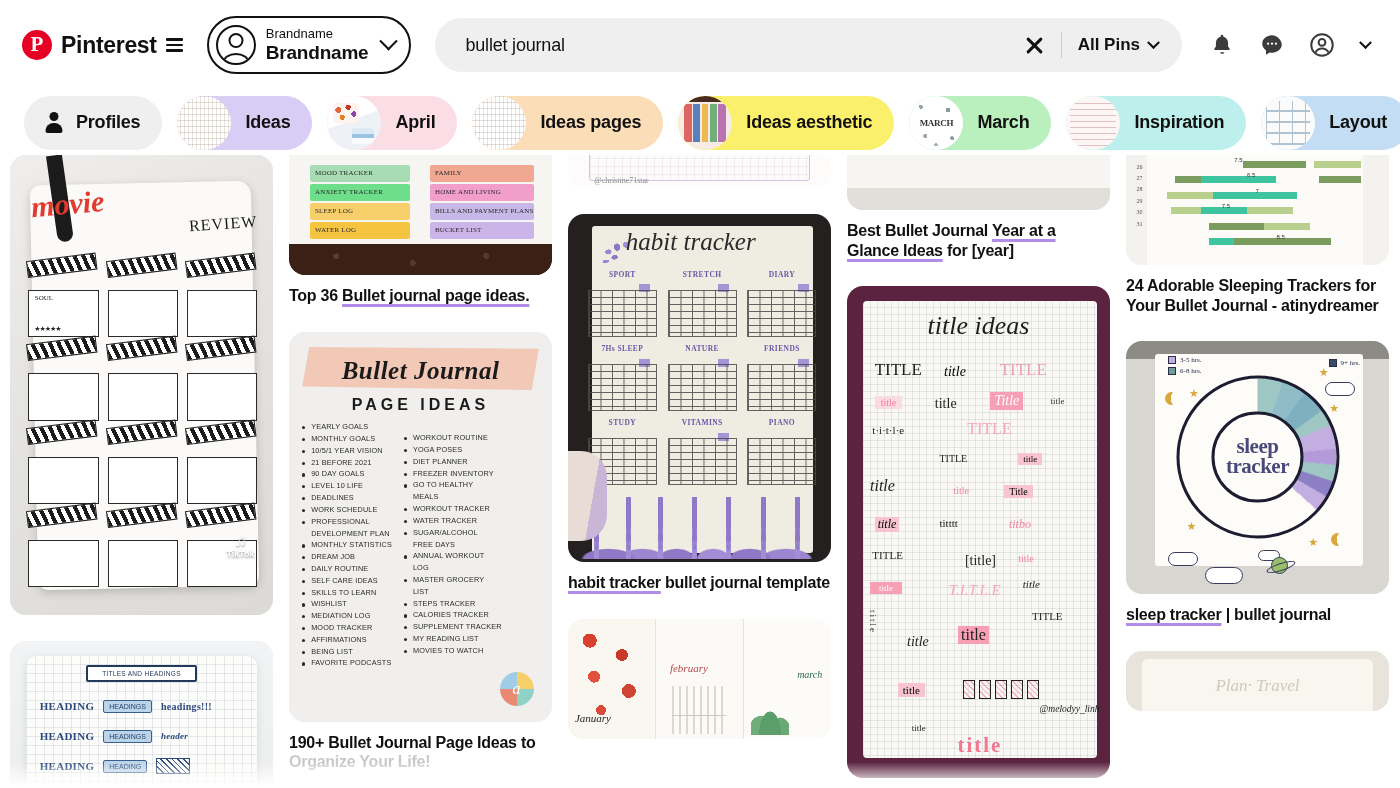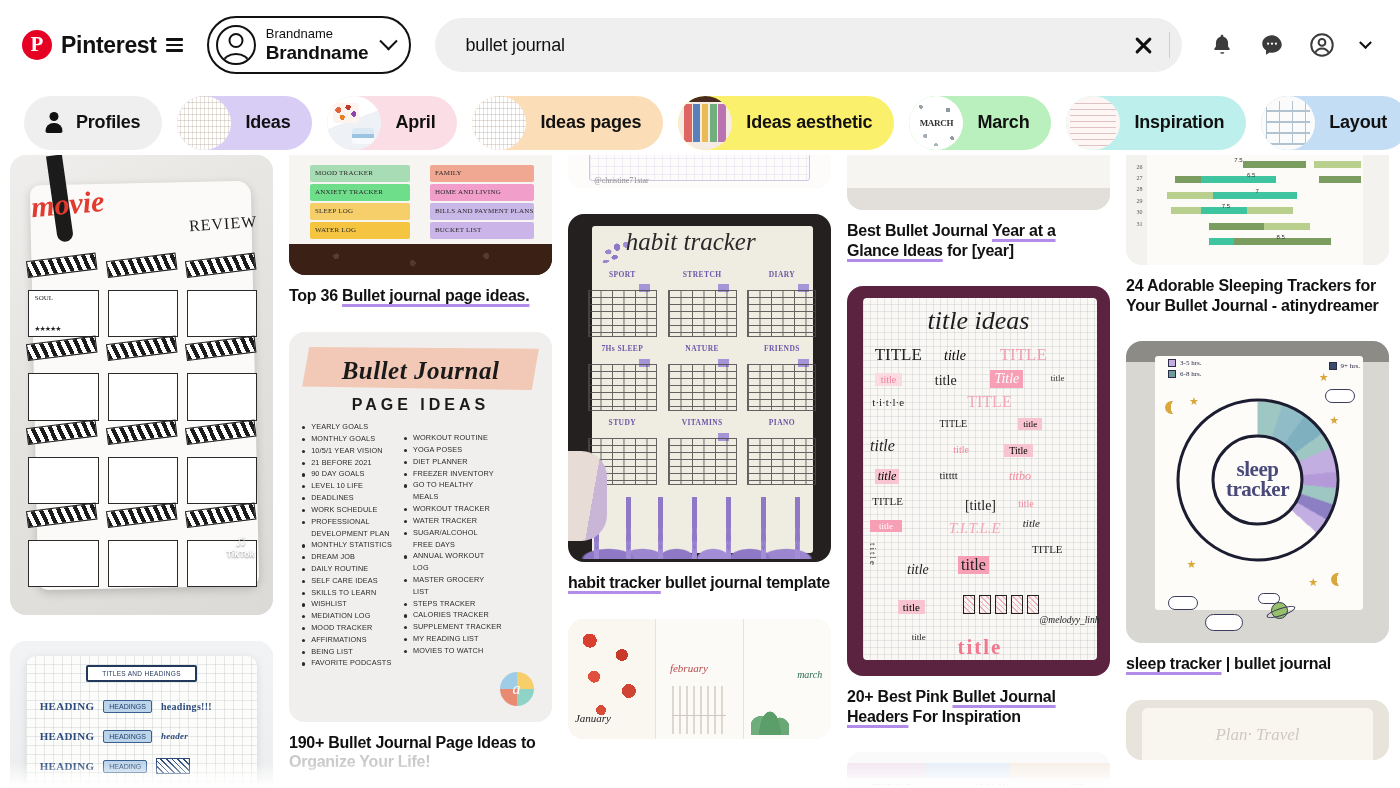--- a/index.html
+++ b/index.html
@@ -672,20 +672,24 @@
       <div class="acct-top">Brandname</div>
       <div class="acct-bottom">Brandname</div>
     </div>
     <div class="chev"></div>
   </div>
 
   <div class="search-wrap">
     <input class="search-input" value="bullet journal" style="">
     <div class="clear-x"></div>
     <div class="vdiv"></div>
+    <div class="allpins">
+      <span>All Pins</span>
+      <span class="chev-sm"></span>
+    </div>
   </div>
 
   <div class="hdr-icons">
     <div class="icon-btn">
       <svg width="26" height="26" viewBox="0 0 24 24" fill="#3b3b3b">
         <path d="M12 2.6c-.7 0-1.25.55-1.25 1.25v.6C8.1 5.03 6.4 7.35 6.4 10.1v3.3l-1.5 2.1c-.3.45.02 1.05.57 1.05h13.06c.55 0 .87-.6.57-1.05l-1.5-2.1v-3.3c0-2.75-1.7-5.07-4.35-5.65v-.6c0-.7-.55-1.25-1.25-1.25z"></path>
         <path d="M10.35 18.6c.18.9.98 1.55 1.9 1.55s1.72-.65 1.9-1.55z"></path>
       </svg>
     </div>
     <div class="icon-btn">
@@ -1055,21 +1059,21 @@
           <div class="art" style="background:#eceae6">
             <div style="position:absolute;inset:0;background:linear-gradient(180deg,#f7f5f1 0 60%, #e2dfda 60% 100%)"></div>
           </div>
         </div>
         <div class="pin-title">
           <span>Best Bullet Journal </span><span class="hl">Year at a Glance Ideas</span><span> for [year]</span>
         </div>
       </div>
 
       <div class="pin">
-        <div class="pin-img" style="height:390px">
+        <div class="pin-img" style="height:492px">
           <div class="art ti-bg">
             <div class="ti-page"></div>
             <div class="ti-h">title ideas</div>
             <div class="ti-items">
               <span style="left:4%;top:0;font-size:17px;color:#222">TITLE</span>
               <span style="left:34%;top:1%;font-size:14px;font-style:italic">title</span>
               <span style="left:58%;top:0;font-size:17px;color:#efa0b3">TITLE</span>
               <span style="left:4%;top:9%;font-size:10px;color:#ef7f9b;background:#fbdbe3;padding:1px 6px">title</span>
               <span style="left:30%;top:9%;font-size:14px;color:#222">title</span>
               <span style="left:54%;top:8%;font-size:14px;font-style:italic;background:#f79fb4;color:#fff;padding:1px 4px">Title</span>
@@ -1176,21 +1180,21 @@
             </div>
           </div>
         </div>
         <div class="pin-title">
           <span>24 Adorable Sleeping Trackers for</span>
           <span>Your Bullet Journal - atinydreamer</span>
         </div>
       </div>
 
       <div class="pin">
-        <div class="pin-img" style="height:302px">
+        <div class="pin-img" style="height:253px">
           <div class="art sl-bg">
             <div class="sl-page"></div>
             <div class="sl-legend">
               <div>
                   <b style="background:#c2aee0"></b>
                   <span>3-5 hrs.</span>
                 </div>
               <div>
                   <b style="background:#6f9e9a"></b>
                   <span>6-8 hrs.</span>

